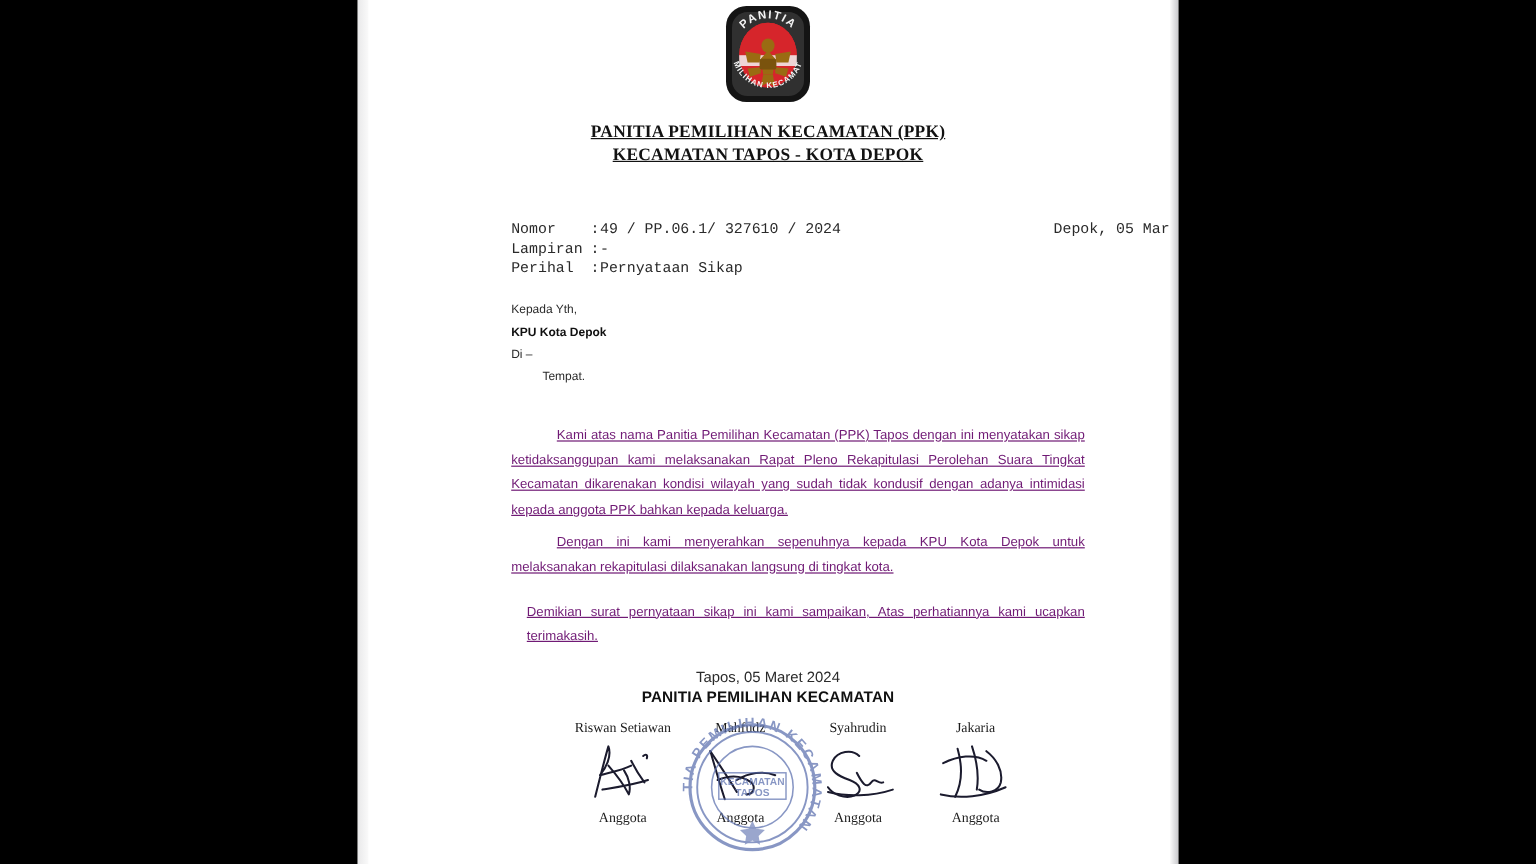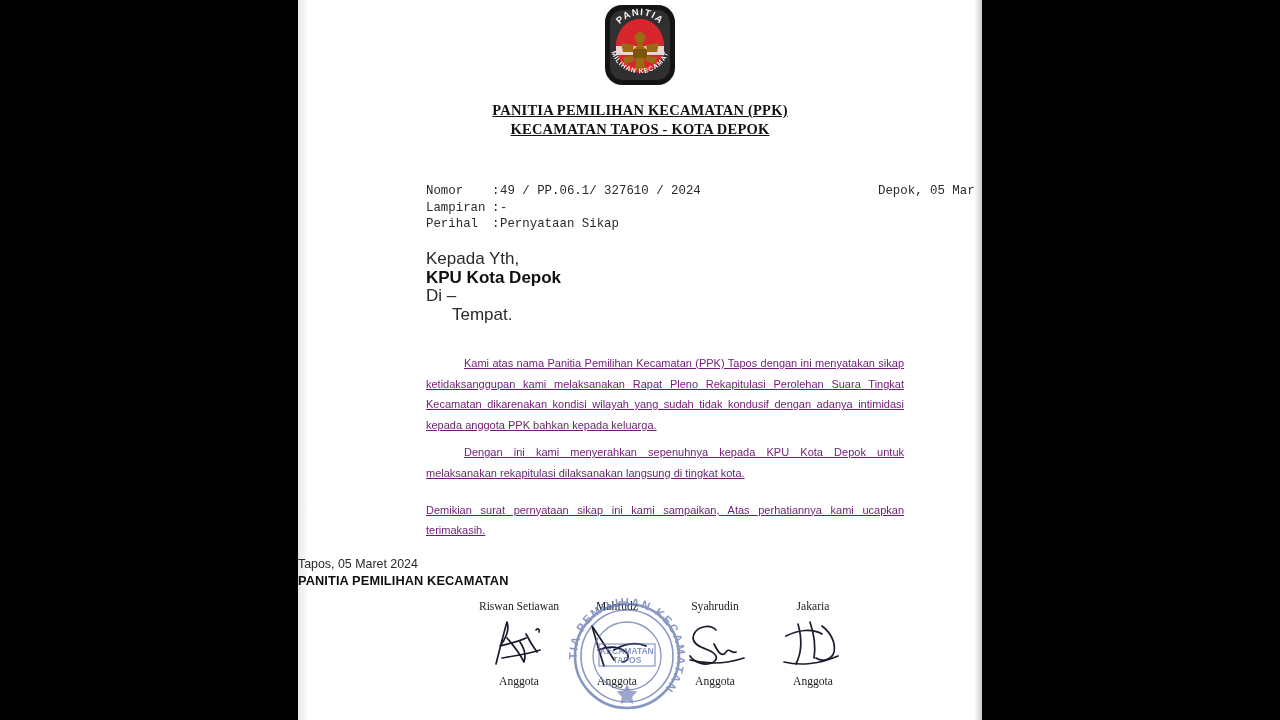--- a/index.html
+++ b/index.html
@@ -100,21 +100,21 @@
     left: 452px;
     top: 0;
     white-space: nowrap;
   }
 
   
   .addressee {
     position: absolute;
     left: 128px;
     top: 250px;
-    font-size: 17px;
+    font-size: 10px;
     line-height: 18.6px;
     color: #2a2a2a;
   }
   .addressee .strong { font-weight: bold; color: #101010; }
   .addressee .indent { padding-left: 26px; }
 
   
   .body-copy {
     position: absolute;
     left: 128px;
@@ -126,29 +126,30 @@
     text-decoration: underline;
   }
   .para {
     margin: 0 0 7px 0;
     text-align: justify;
     text-indent: 38px;
   }
   .para.flush {
     text-indent: 0;
     margin-top: 16px;
+    margin-left: 13px;
   }
 
   
   .closing {
     position: absolute;
     left: 0;
     right: 0;
     top: 556px;
-    text-align: left;
+    text-align: center;
   }
   .closing .place-date {
     font-size: 12.4px;
     line-height: 16px;
     color: #2a2a2a;
   }
   .closing .org {
     font-weight: bold;
     font-size: 12.8px;
     line-height: 17px;

